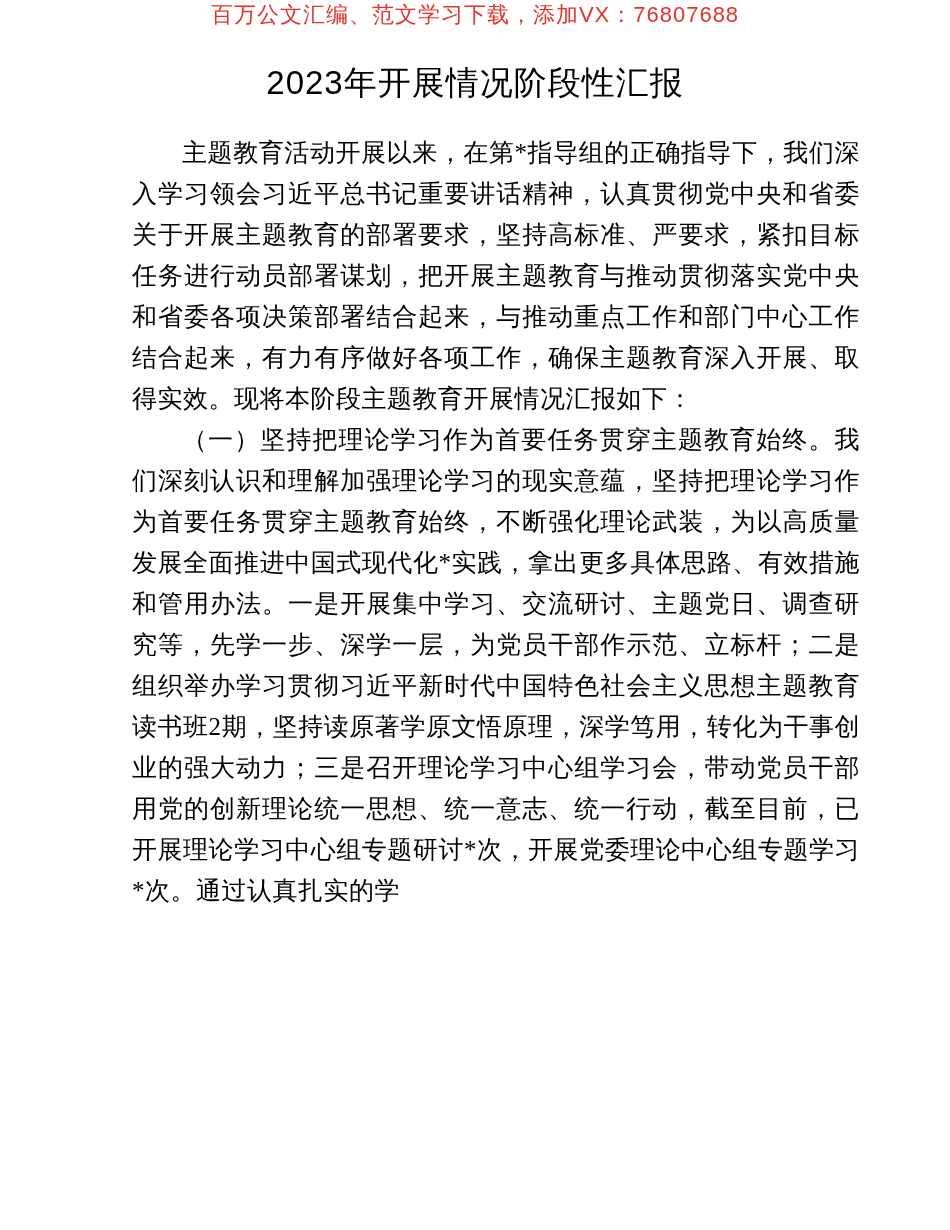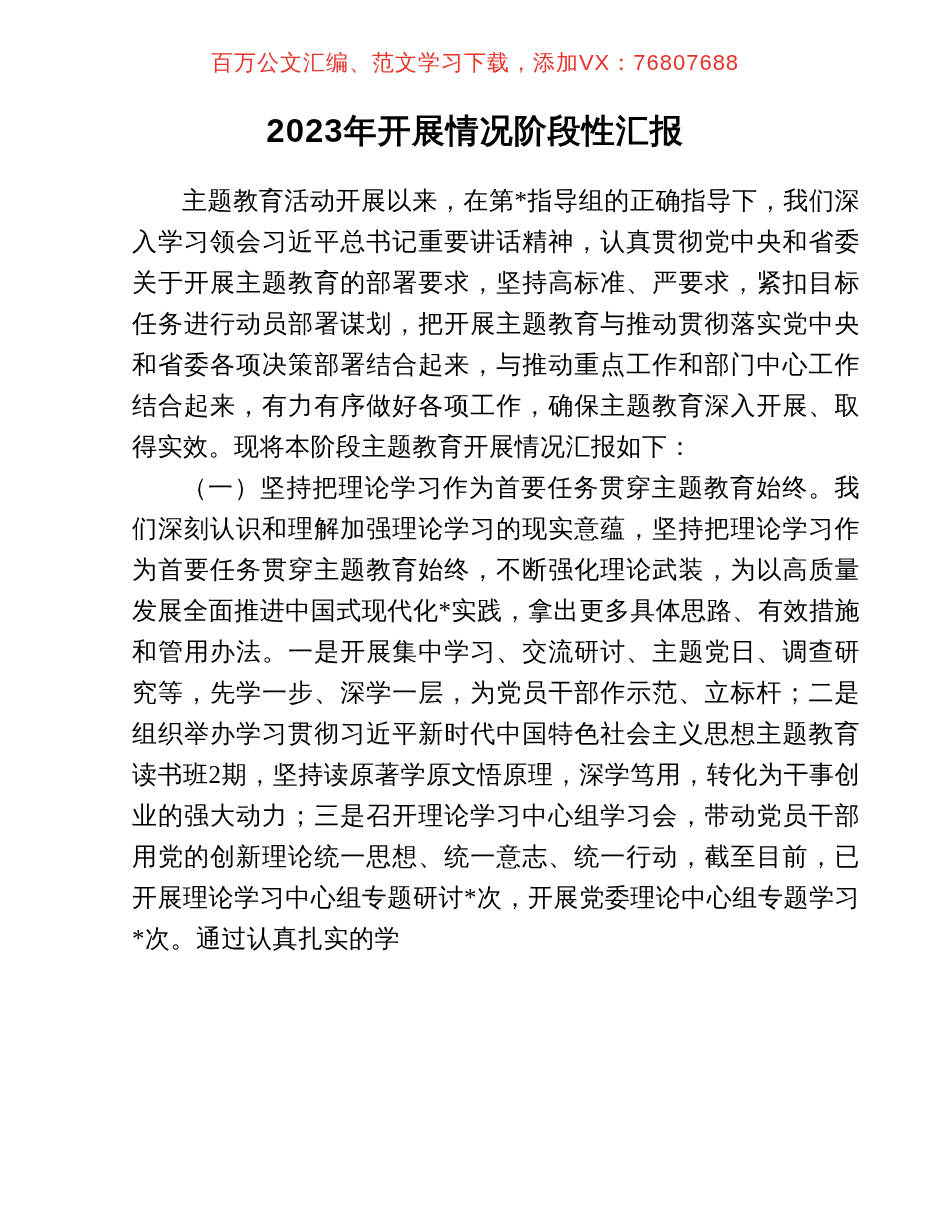--- a/index.html
+++ b/index.html
@@ -9,33 +9,32 @@
   }
   .page {
     position: relative;
     width: 950px;
     height: 1230px;
     background: #ffffff;
     overflow: hidden;
     font-family: "Liberation Serif", serif;
   }
   .promo {
-    padding-top: 48px;
     text-align: center;
     font-size: 22px;
     line-height: 30px;
     font-family: "Liberation Sans", sans-serif;
     letter-spacing: 1px;
   }
   .doc-title {
     margin: 30px 0 0 0;
     text-align: center;
     font-size: 33px;
     line-height: 46px;
-    font-weight: bold;
+    font-weight: normal;
     font-family: "Liberation Sans", sans-serif;
     letter-spacing: 1px;
     color: #000000;
   }
   .content {
     margin: 26px 90px 0 132px;
     color: #000000;
   }
   .content p {
     margin: 0;

